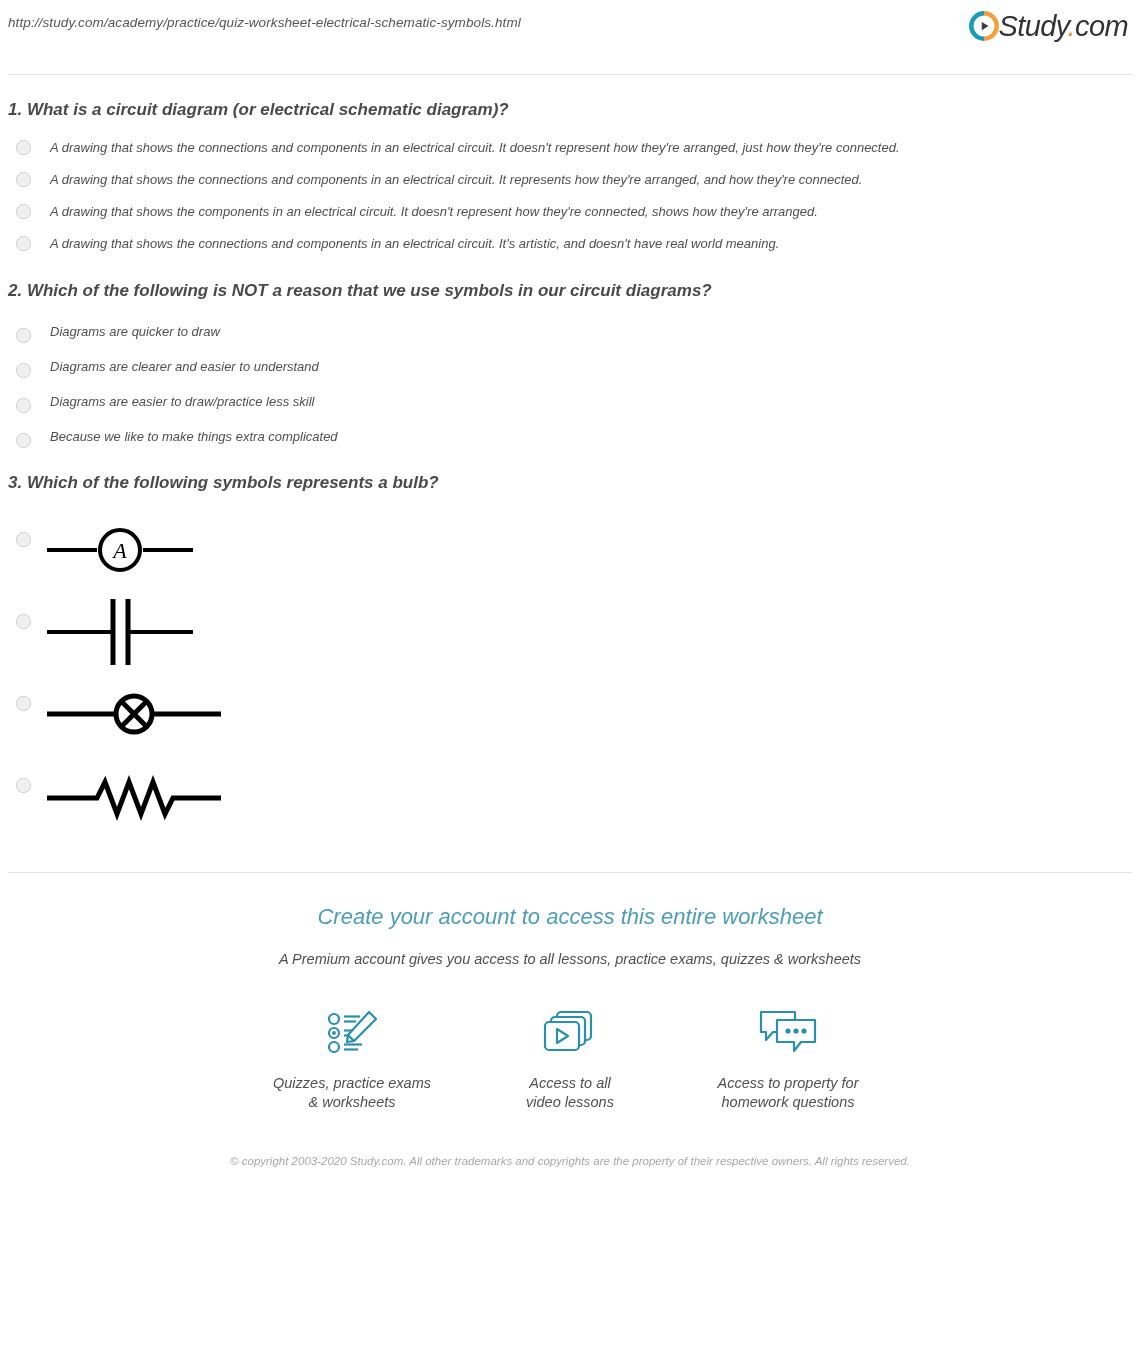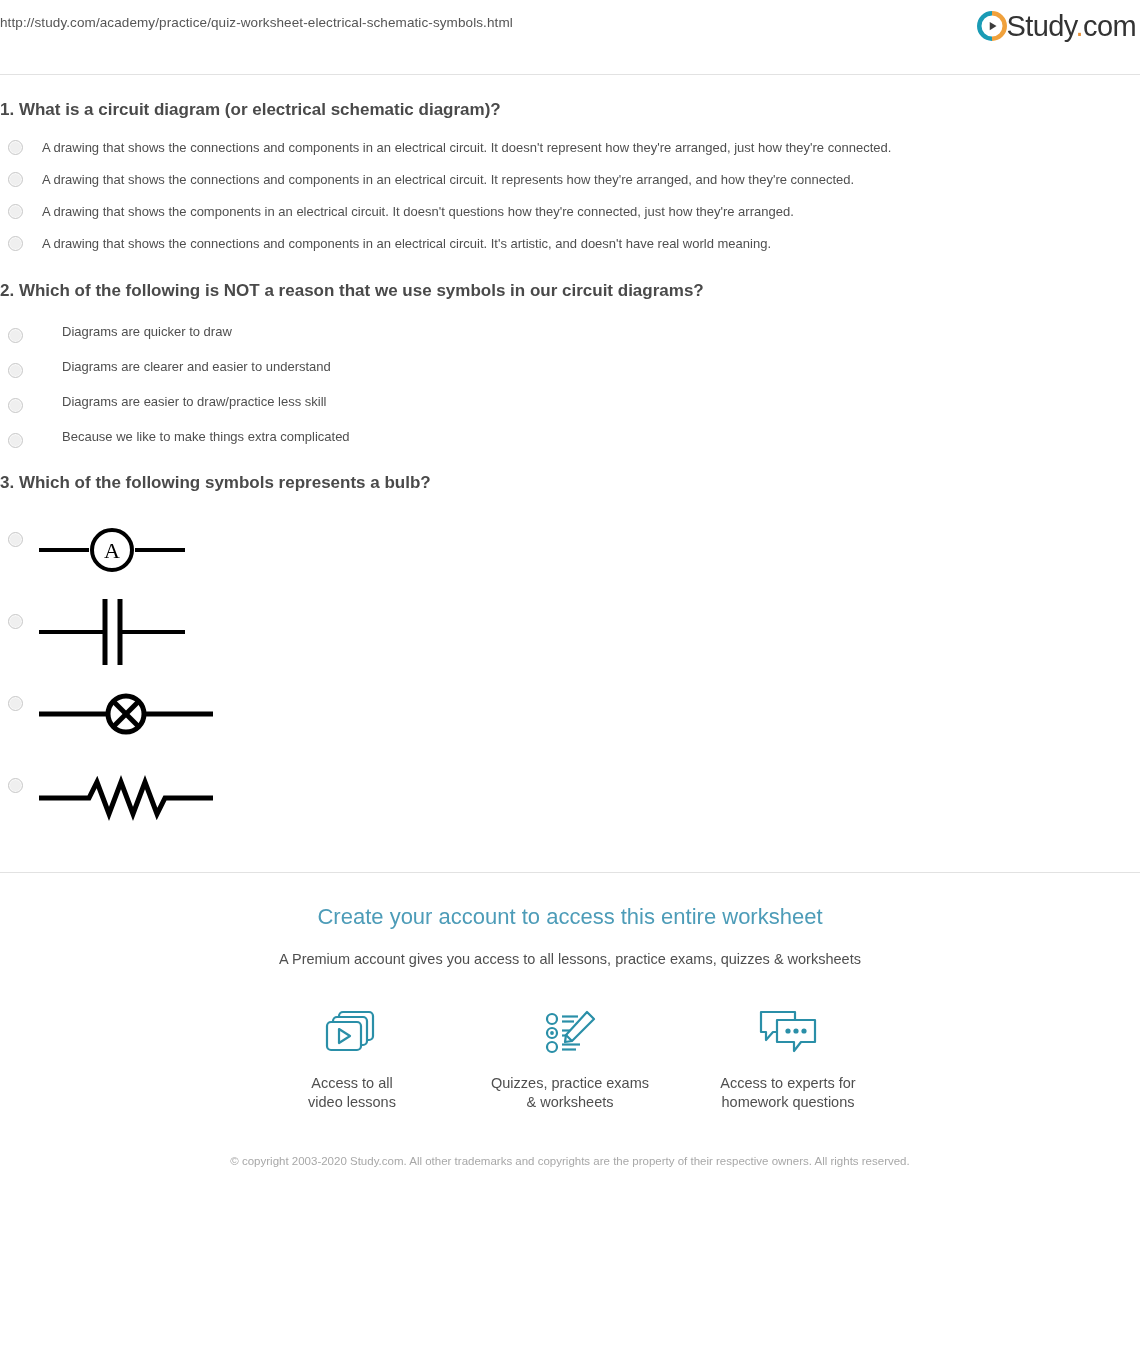--- a/index.html
+++ b/index.html
@@ -11,22 +11,23 @@
   body {
     width: 1140px;
     min-height: 1359px;
     font-family: "Liberation Sans", sans-serif;
     color: #3c3c3c;
     -webkit-font-smoothing: antialiased;
   }
   .page {
     width: 1140px;
     box-sizing: border-box;
-    padding: 0 0;
+    padding: 0 8px;
     position: relative;
+    font-style: italic;
   }
 
   
   .top-bar {
     display: flex;
     align-items: flex-start;
     justify-content: space-between;
     padding-top: 11px;
     min-height: 44px;
   }
@@ -100,21 +101,21 @@
   }
   .option-label {
     font-size: 13px;
     color: #4f4f4f;
     line-height: 1.78;
     margin-left: 19px;
     max-width: 1060px;
   }
 
   
-  .q2 .option { padding-top: 16px; gap: 20px; }
+  .q2 .option { padding-top: 16px; }
   .q2 .option-label { line-height: 1.2; margin-top: 0; }
   .q1 .option { padding-top: 9px; }
 
   
   .symbol-option {
     display: flex;
     align-items: flex-start;
     padding: 18px 0 0 8px;
   }
   .symbol-option .radio { margin-top: 14px; }
@@ -208,21 +209,21 @@
       <li class="option">
         <span class="radio"></span>
         <span class="option-label">A drawing that shows the connections and components in an electrical circuit. It doesn't represent how they're arranged, just how they're connected.</span>
       </li>
       <li class="option">
         <span class="radio"></span>
         <span class="option-label">A drawing that shows the connections and components in an electrical circuit. It represents how they're arranged, and how they're connected.</span>
       </li>
       <li class="option">
         <span class="radio"></span>
-        <span class="option-label">A drawing that shows the components in an electrical circuit. It doesn't questions how they're connected, just how they're arranged.</span>
+        <span class="option-label">A drawing that shows the components in an electrical circuit. It doesn't represent how they're connected, shows how they're arranged.</span>
       </li>
       <li class="option">
         <span class="radio"></span>
         <span class="option-label">A drawing that shows the connections and components in an electrical circuit. It's artistic, and doesn't have real world meaning.</span>
       </li>
     </ul>
   </div>
 
   <div class="question-block q2">
     <div class="question-text">2. Which of the following is NOT a reason that we use symbols in our circuit diagrams?</div>
@@ -299,35 +300,20 @@
     </ul>
   </div>
 
   <hr class="cta-rule">
 
   <div class="cta">
     <div class="cta-heading">Create your account to access this entire worksheet</div>
     <div class="cta-sub">A Premium account gives you access to all lessons, practice exams, quizzes &amp; worksheets</div>
 
     <div class="features">
-
-      <div class="feature">
-        <div class="feature-icon">
-          <svg width="58" height="50" viewBox="0 0 58 50">
-            <rect x="16" y="4" width="34" height="28" rx="4" fill="none" stroke="#2a8fa8" stroke-width="2.2"></rect>
-            <rect x="10" y="9" width="34" height="28" rx="4" fill="#ffffff" stroke="#2a8fa8" stroke-width="2.2"></rect>
-            <rect x="4" y="14" width="34" height="28" rx="4" fill="#ffffff" stroke="#2a8fa8" stroke-width="2.2"></rect>
-            <path d="M16 21 L27 28 L16 35 Z" fill="none" stroke="#2a8fa8" stroke-width="2.2" stroke-linejoin="round"></path>
-          </svg>
-        </div>
-        <div class="feature-label">
-          <div>Access to all</div>
-          <div>video lessons</div>
-        </div>
-      </div>
 
       <div class="feature">
         <div class="feature-icon">
           <svg width="58" height="50" viewBox="0 0 58 50">
             <circle cx="11" cy="11" r="5" fill="none" stroke="#2a8fa8" stroke-width="2.2"></circle>
             <circle cx="11" cy="25" r="5" fill="none" stroke="#2a8fa8" stroke-width="2.2"></circle>
             <circle cx="11" cy="25" r="1.9" fill="#2a8fa8"></circle>
             <circle cx="11" cy="39" r="5" fill="none" stroke="#2a8fa8" stroke-width="2.2"></circle>
             <line x1="21" y1="8.5" x2="37" y2="8.5" stroke="#2a8fa8" stroke-width="2.2"></line>
             <line x1="21" y1="13.5" x2="33" y2="13.5" stroke="#2a8fa8" stroke-width="2.2"></line>
@@ -340,30 +326,45 @@
           </svg>
         </div>
         <div class="feature-label">
           <div>Quizzes, practice exams</div>
           <div>&amp; worksheets</div>
         </div>
       </div>
 
       <div class="feature">
         <div class="feature-icon">
+          <svg width="58" height="50" viewBox="0 0 58 50">
+            <rect x="16" y="4" width="34" height="28" rx="4" fill="none" stroke="#2a8fa8" stroke-width="2.2"></rect>
+            <rect x="10" y="9" width="34" height="28" rx="4" fill="#ffffff" stroke="#2a8fa8" stroke-width="2.2"></rect>
+            <rect x="4" y="14" width="34" height="28" rx="4" fill="#ffffff" stroke="#2a8fa8" stroke-width="2.2"></rect>
+            <path d="M16 21 L27 28 L16 35 Z" fill="none" stroke="#2a8fa8" stroke-width="2.2" stroke-linejoin="round"></path>
+          </svg>
+        </div>
+        <div class="feature-label">
+          <div>Access to all</div>
+          <div>video lessons</div>
+        </div>
+      </div>
+
+      <div class="feature">
+        <div class="feature-icon">
           <svg width="62" height="50" viewBox="0 0 62 50">
             <path d="M4 4 H38 V24 H16 L9 32 V24 H4 Z" fill="#ffffff" stroke="#2a8fa8" stroke-width="2.2" stroke-linejoin="round"></path>
             <path d="M20 12 H58 V34 H44 L37 43 V34 H20 Z" fill="#ffffff" stroke="#2a8fa8" stroke-width="2.2" stroke-linejoin="round"></path>
             <circle cx="31" cy="23" r="2.6" fill="#2a8fa8"></circle>
             <circle cx="39" cy="23" r="2.6" fill="#2a8fa8"></circle>
             <circle cx="47" cy="23" r="2.6" fill="#2a8fa8"></circle>
           </svg>
         </div>
         <div class="feature-label">
-          <div>Access to experts for</div>
+          <div>Access to property for</div>
           <div>homework questions</div>
         </div>
       </div>
 
     </div>
 
     <div class="copyright">© copyright 2003-2020 Study.com. All other trademarks and copyrights are the property of their respective owners. All rights reserved.</div>
   </div>
 
 </div>

